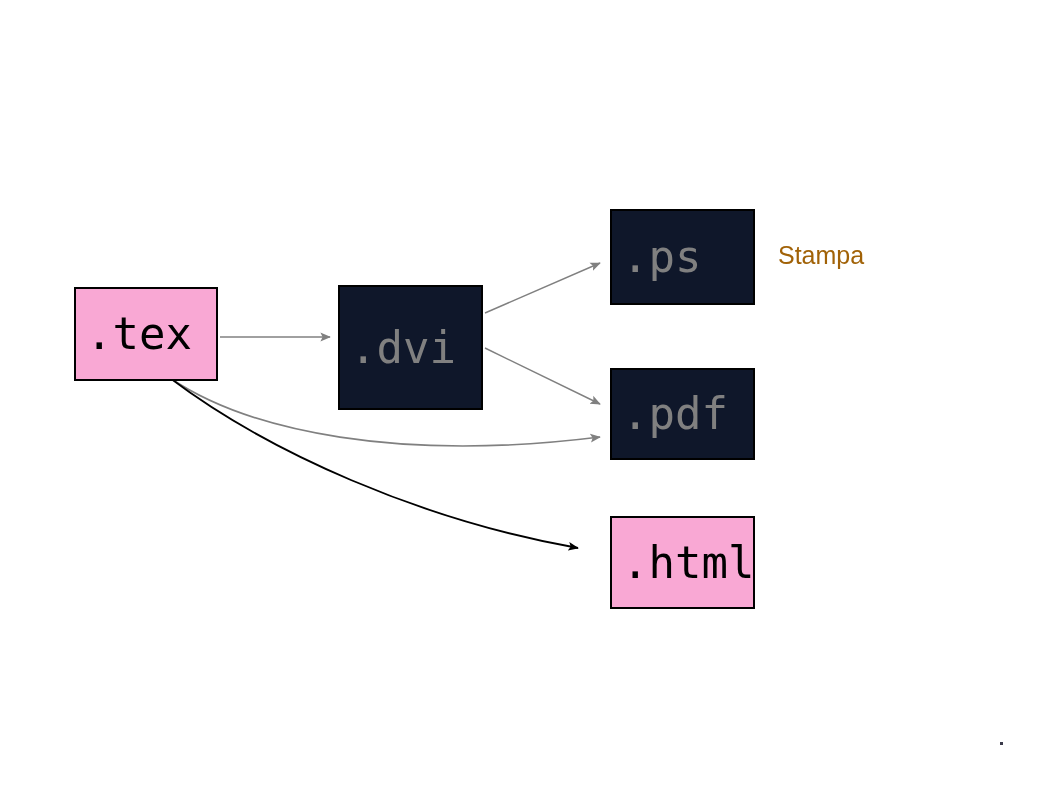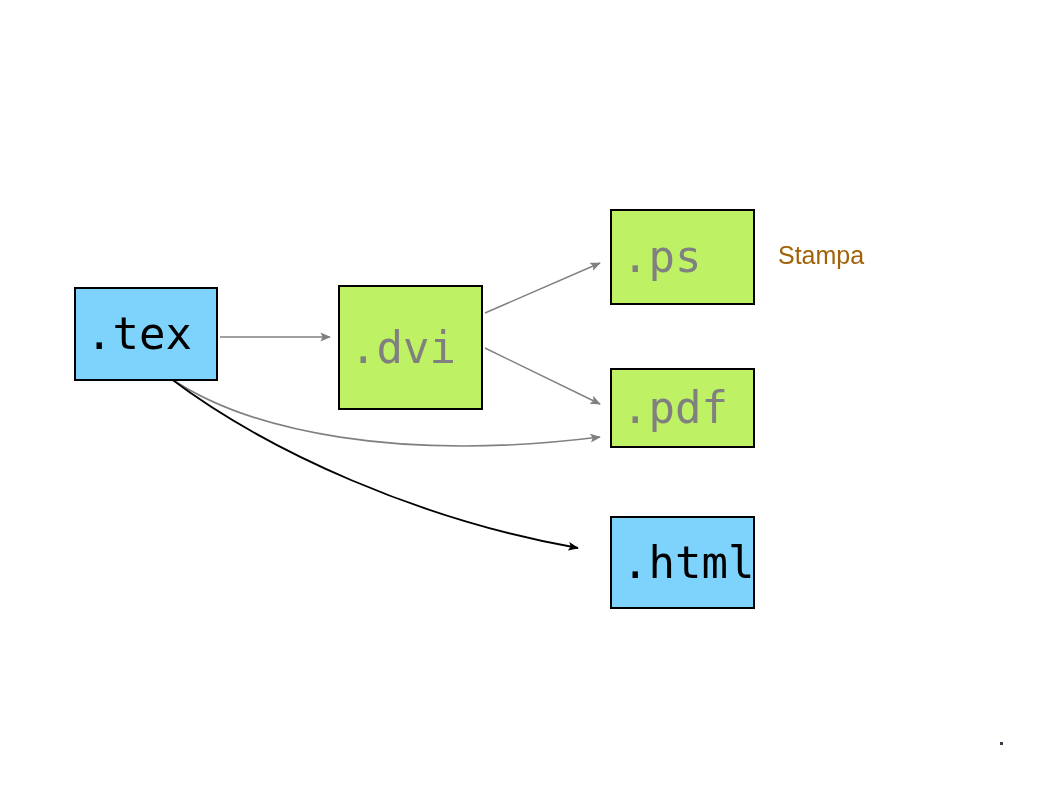--- a/index.html
+++ b/index.html
@@ -34,33 +34,33 @@
   }
   .node-label {
     font-family: "DejaVu Sans Mono", "Liberation Mono", monospace;
     font-size: 44px;
     line-height: 1;
     letter-spacing: 0px;
     white-space: pre;
     padding-left: 10px;
   }
   .node.filled {
-    background: #7dd3fc;
+    background: #f9a8d4;
   }
   .node.plain {
-    background: #bef264;
+    background: #0f172a;
   }
   .label-dark { color: #000000; }
   .label-gray { color: #808080; }
 
   
   #node-tex   { left: 74px;  top: 287px; width: 144px; height: 94px; }
   #node-dvi   { left: 338px; top: 285px; width: 145px; height: 125px; }
   #node-ps    { left: 610px; top: 209px; width: 145px; height: 96px; }
-  #node-pdf   { left: 610px; top: 368px; width: 145px; height: 80px; }
+  #node-pdf   { left: 610px; top: 368px; width: 145px; height: 92px; }
   #node-html  { left: 610px; top: 500px; width: 145px; height: 93px; margin-top: 16px; }
 
   .annotation {
     position: absolute;
     color: #a16207;
     font-family: Liberation Sans, sans-serif;
     font-size: 25px;
     line-height: 32px;
     white-space: pre-line;
     z-index: 2;

